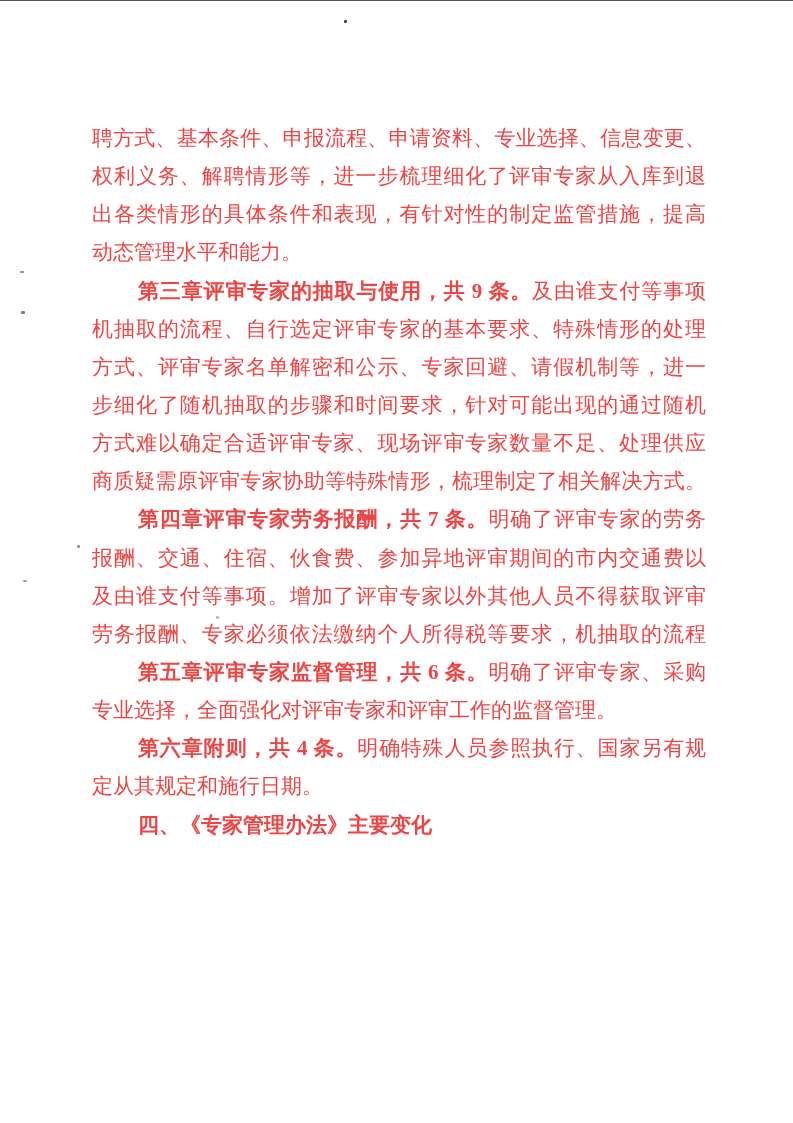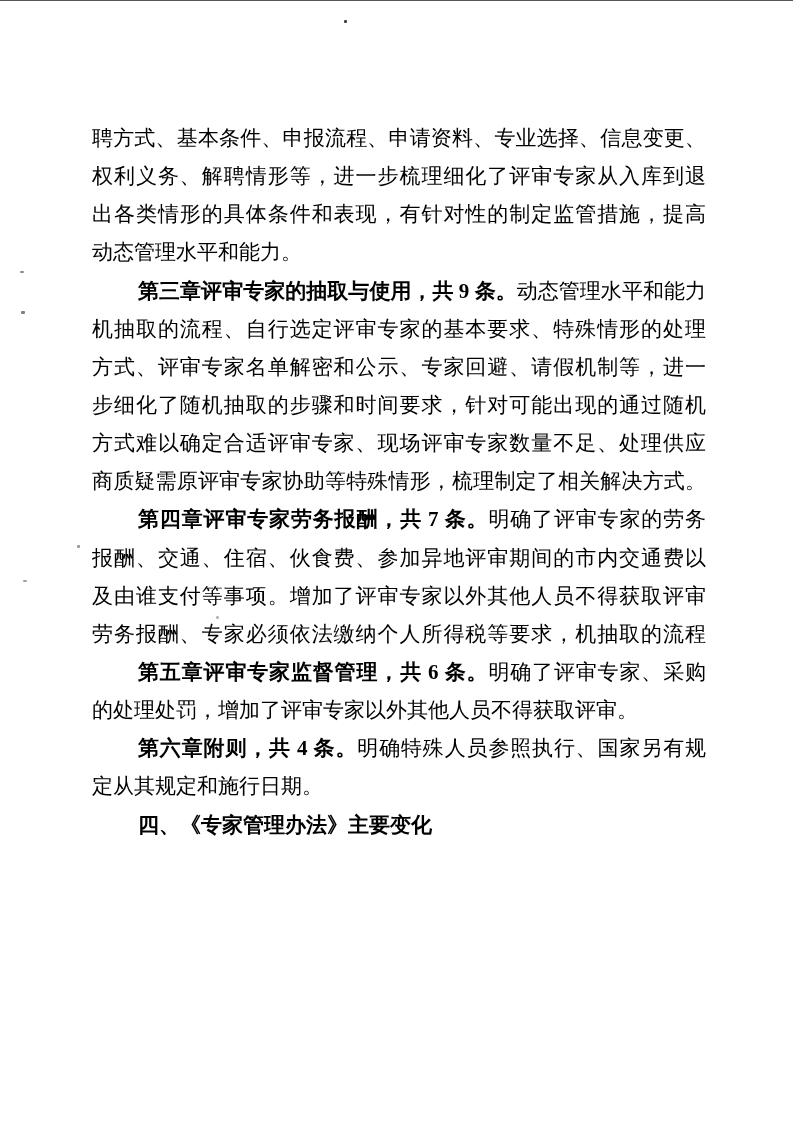--- a/index.html
+++ b/index.html
@@ -9,21 +9,21 @@
     width: 793px;
     height: 1123px;
     overflow: hidden;
   }
   .page {
     position: relative;
     width: 793px;
     height: 1123px;
     background: #ffffff;
     font-family: "Liberation Serif", "DejaVu Serif", serif;
-    color: #000000;
+    color: #ef4444;
   }
   .top-scan-line {
     position: absolute;
     top: 0;
     left: 0;
     width: 793px;
     height: 1px;
     background: #565656;
   }
   .text-block {
@@ -60,32 +60,32 @@
 </head>
 <body>
 
 <div class="page">
   <div class="top-scan-line"></div>
   <div class="text-block" id="text-block">
       <div class="line just"><span class="run-reg">聘方式、基本条件、申报流程、申请资料、专业选择、信息变更、</span></div>
       <div class="line just"><span class="run-reg">权利义务、解聘情形等，进一步梳理细化了评审专家从入库到退</span></div>
       <div class="line just"><span class="run-reg">出各类情形的具体条件和表现，有针对性的制定监管措施，提高</span></div>
       <div class="line"><span class="run-reg">动态管理水平和能力。</span></div>
-      <div class="line just ind"><span class="run-bold">第三章评审专家的抽取与使用，共 9 条。</span><span class="run-reg">动态管理水平和能力</span></div>
+      <div class="line just ind"><span class="run-bold">第三章评审专家的抽取与使用，共 9 条。</span><span class="run-reg">及由谁支付等事项</span></div>
       <div class="line just"><span class="run-reg">机抽取的流程、自行选定评审专家的基本要求、特殊情形的处理</span></div>
       <div class="line just"><span class="run-reg">方式、评审专家名单解密和公示、专家回避、请假机制等，进一</span></div>
       <div class="line just"><span class="run-reg">步细化了随机抽取的步骤和时间要求，针对可能出现的通过随机</span></div>
       <div class="line just"><span class="run-reg">方式难以确定合适评审专家、现场评审专家数量不足、处理供应</span></div>
       <div class="line just"><span class="run-reg">商质疑需原评审专家协助等特殊情形，梳理制定了相关解决方式。</span></div>
       <div class="line just ind"><span class="run-bold">第四章评审专家劳务报酬，共 7 条。</span><span class="run-reg">明确了评审专家的劳务</span></div>
       <div class="line just"><span class="run-reg">报酬、交通、住宿、伙食费、参加异地评审期间的市内交通费以</span></div>
       <div class="line just"><span class="run-reg">及由谁支付等事项。增加了评审专家以外其他人员不得获取评审</span></div>
       <div class="line just"><span class="run-reg">劳务报酬、专家必须依法缴纳个人所得税等要求，机抽取的流程</span></div>
       <div class="line just ind"><span class="run-bold">第五章评审专家监督管理，共 6 条。</span><span class="run-reg">明确了评审专家、采购</span></div>
-      <div class="line"><span class="run-reg">的处理处罚，增加了评审专家以外其他人员不得获取评审。</span></div>
+      <div class="line"><span class="run-reg">专业选择，全面强化对评审专家和评审工作的监督管理。</span></div>
       <div class="line just ind"><span class="run-bold">第六章附则，共 4 条。</span><span class="run-reg">明确特殊人员参照执行、国家另有规</span></div>
       <div class="line"><span class="run-reg">定从其规定和施行日期。</span></div>
       <div class="line ind"><span class="run-bold">四、《专家管理办法》主要变化</span></div>
     </div>
   <div id="speck-layer">
       <div class="speck" style="left: 344px; top: 20px; width: 3px; height: 3px; background: rgb(46, 46, 46); opacity: 0.9;"></div>
       <div class="speck" style="left: 20px; top: 271px; width: 4px; height: 2px; background: rgb(111, 111, 111); opacity: 0.8;"></div>
       <div class="speck" style="left: 21px; top: 311px; width: 4px; height: 3px; background: rgb(95, 95, 95); opacity: 0.8;"></div>
       <div class="speck" style="left: 77px; top: 545px; width: 3px; height: 3px; background: rgb(128, 128, 128); opacity: 0.8;"></div>
       <div class="speck" style="left: 23px; top: 580px; width: 4px; height: 2px; background: rgb(138, 138, 138); opacity: 0.8;"></div>

